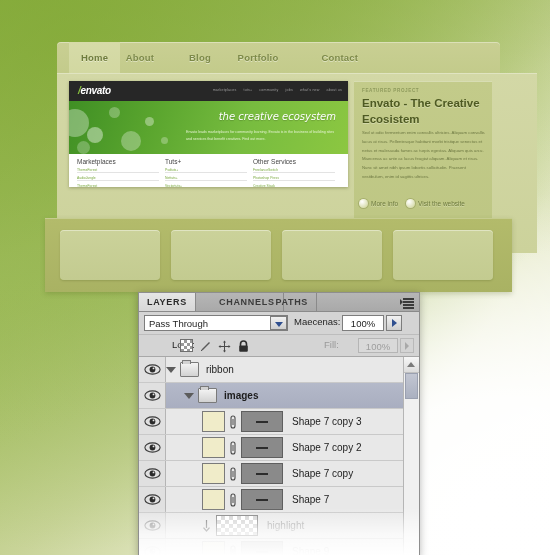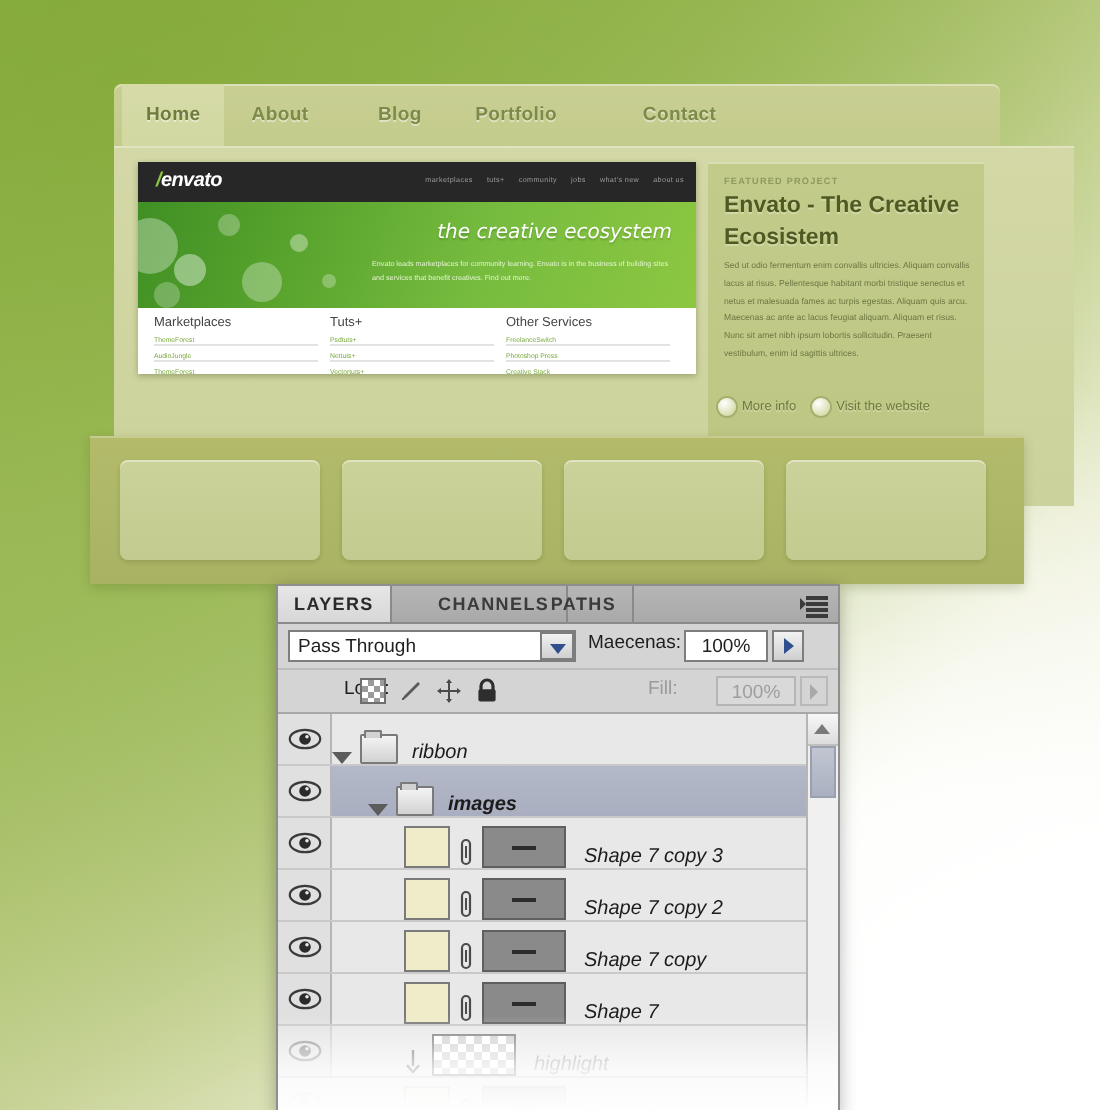--- a/index.html
+++ b/index.html
@@ -23,21 +23,21 @@
   
   .site{position:absolute;left:57px;top:42px;width:443px;height:290px;}
   .navbar{position:absolute;left:0;top:0;width:443px;height:31px;
       background:linear-gradient(180deg,#c9cf93 0%,#c3cb8b 100%);
       border-top-left-radius:4px;border-top-right-radius:4px;
       box-shadow:inset 0 1px 0 rgba(255,255,255,0.35);}
   .navitem{position:absolute;top:0;height:31px;line-height:31px;
       font-size:9.5px;font-weight:bold;color:#7d8a49;
       text-shadow:0 1px 0 rgba(255,255,255,0.45);
       padding:0 12px;letter-spacing:0.2px;}
-  .navitem.active{background:linear-gradient(180deg,#d6dba8 0%,#d2d8a1 100%);color:#6f7c3e;}
+  .navitem.active{background:linear-gradient(180deg,#d6dba8 0%,#d2d8a1 100%);color:#6f7c3e;margin-left:8px;}
 
   .sitebody{position:absolute;left:0;top:31px;width:443px;height:180px;
       background:linear-gradient(180deg,#d3d8a6 0%,#ccd29b 100%);
       box-shadow:inset 0 1px 0 rgba(255,255,255,0.3);padding-left:37px;}
 
   .shot{position:absolute;left:12px;top:8px;width:279px;height:106px;
       background:#fff;box-shadow:0 1px 3px rgba(60,70,20,0.35);overflow:hidden;}
   .shot-top{position:absolute;left:0;top:0;width:279px;height:20px;background:#272727;}
   .shot-logo{position:absolute;left:9px;top:4px;font-size:10px;font-weight:bold;color:#fff;
       font-style:italic;letter-spacing:-0.3px;}
@@ -131,21 +131,21 @@
       border:1px solid #b9b9b9;box-sizing:border-box;}
   .fillbtn:after{content:"";position:absolute;left:4px;top:3px;width:0;height:0;
       border-top:4px solid transparent;border-bottom:4px solid transparent;border-left:4px solid #a9a9a9;}
 
   .ps-list{position:relative;height:199px;background:#e8e8e8;overflow:hidden;}
   .lrow{position:relative;height:25px;border-bottom:1px solid #c9c9c9;background:#e8e8e8;display:flex;align-items:center;}
   .lrow.sel{background:linear-gradient(180deg,#b4b9c9 0%,#a9aec0 100%);}
   .eyecell{position:absolute;left:0;top:0;width:26px;height:25px;
       background:#e0e0e0;border-right:1px solid #b5b5b5;display:flex;align-items:center;justify-content:center;}
   .eye{width:17px;height:13px;display:block;}
-  .lcontent{position:absolute;left:27px;top:0;right:16px;height:25px;display:flex;align-items:flex-end;font-style:italic;}
+  .lcontent{position:absolute;left:27px;top:0;right:16px;height:25px;display:flex;align-items:center;}
   .tri{width:0;height:0;border-left:5px solid transparent;border-right:5px solid transparent;
       border-top:6px solid #5c5c5c;margin-right:4px;}
   .folder{width:17px;height:13px;background:linear-gradient(180deg,#f4f4f4,#d2d2d2);
       border:1px solid #7a7a7a;border-radius:1px;position:relative;margin-right:7px;}
   .folder:before{content:"";position:absolute;left:1px;top:-3px;width:7px;height:3px;
       background:#d2d2d2;border:1px solid #7a7a7a;border-bottom:none;border-radius:1px 1px 0 0;}
   .lname{font-size:10px;color:#1c1c1c;}
   .lname.b{font-weight:bold;}
   .lname.dim{color:#9a9a9a;}
   .th-yellow{width:21px;height:19px;background:#f0ecc9;border:1px solid #7a7a7a;margin-right:4px;}

